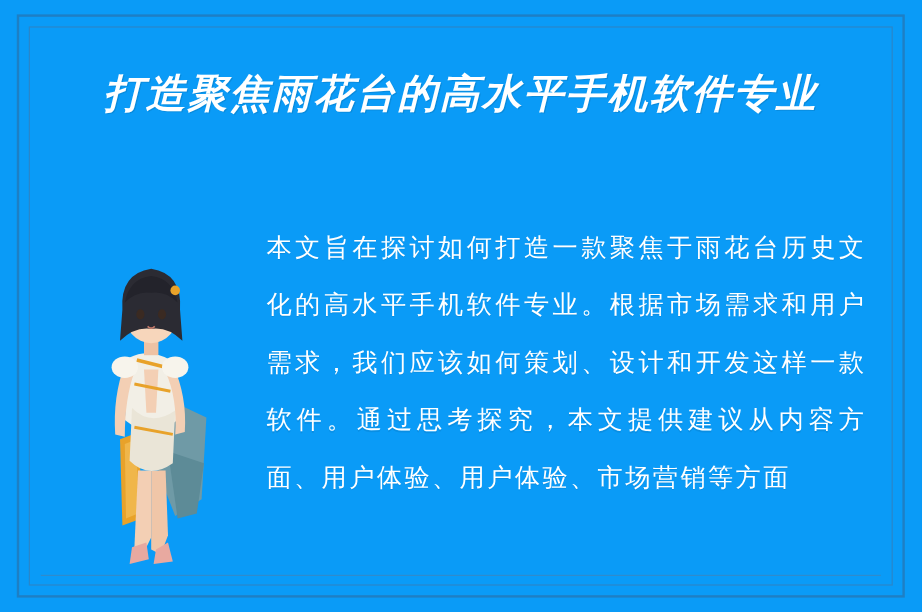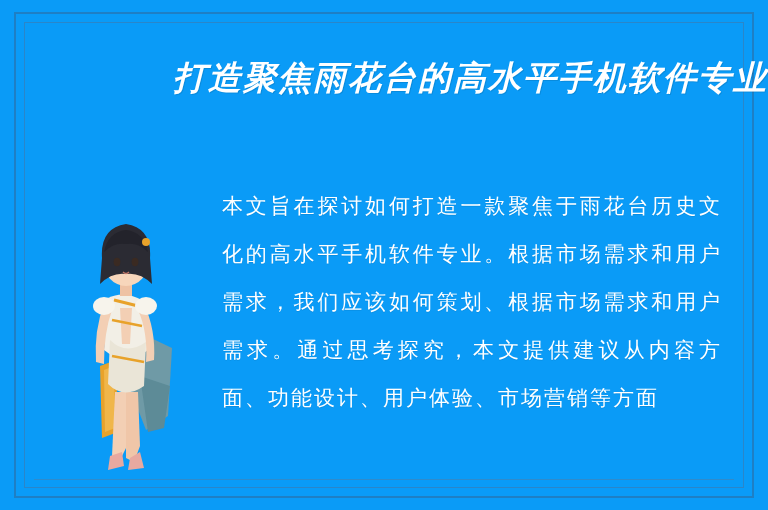--- a/index.html
+++ b/index.html
@@ -46,21 +46,21 @@
     bottom: 30px;
     height: 1px;
     background: #2f8bcc;
   }
 
   .title {
     position: absolute;
     left: 0;
     right: 0;
     top: 56px;
-    text-align: right;
+    text-align: center;
     color: #ffffff;
     font-family: "DejaVu Sans", sans-serif;
     font-size: 33px;
     font-weight: bold;
     letter-spacing: 2px;
     font-style: italic;
     text-shadow: 1px 1px 0 rgba(0,0,0,0.10);
     white-space: nowrap;
   }
 
@@ -137,15 +137,15 @@
 
       <ellipse cx="57" cy="82" rx="3.4" ry="4.2" fill="#3a2a22"></ellipse>
       <ellipse cx="75" cy="82" rx="3.4" ry="4.2" fill="#3a2a22"></ellipse>
 
       <path d="M63 92 Q66 95 69 92" stroke="#c47a6a" stroke-width="1.4" fill="none"></path>
 
       <circle cx="86" cy="62" r="4" fill="#e8a22a"></circle>
     </svg>
   </div>
 
-  <div class="body-text">本文旨在探讨如何打造一款聚焦于雨花台历史文化的高水平手机软件专业。根据市场需求和用户需求，我们应该如何策划、根据市场需求和用户需求。通过思考探究，本文提供建议从内容方面、功能设计、用户体验、市场营销等方面</div>
+  <div class="body-text">本文旨在探讨如何打造一款聚焦于雨花台历史文化的高水平手机软件专业。根据市场需求和用户需求，我们应该如何策划、设计和开发这样一款软件。通过思考探究，本文提供建议从内容方面、用户体验、用户体验、市场营销等方面</div>
 
 </div>
 
 </body></html>

